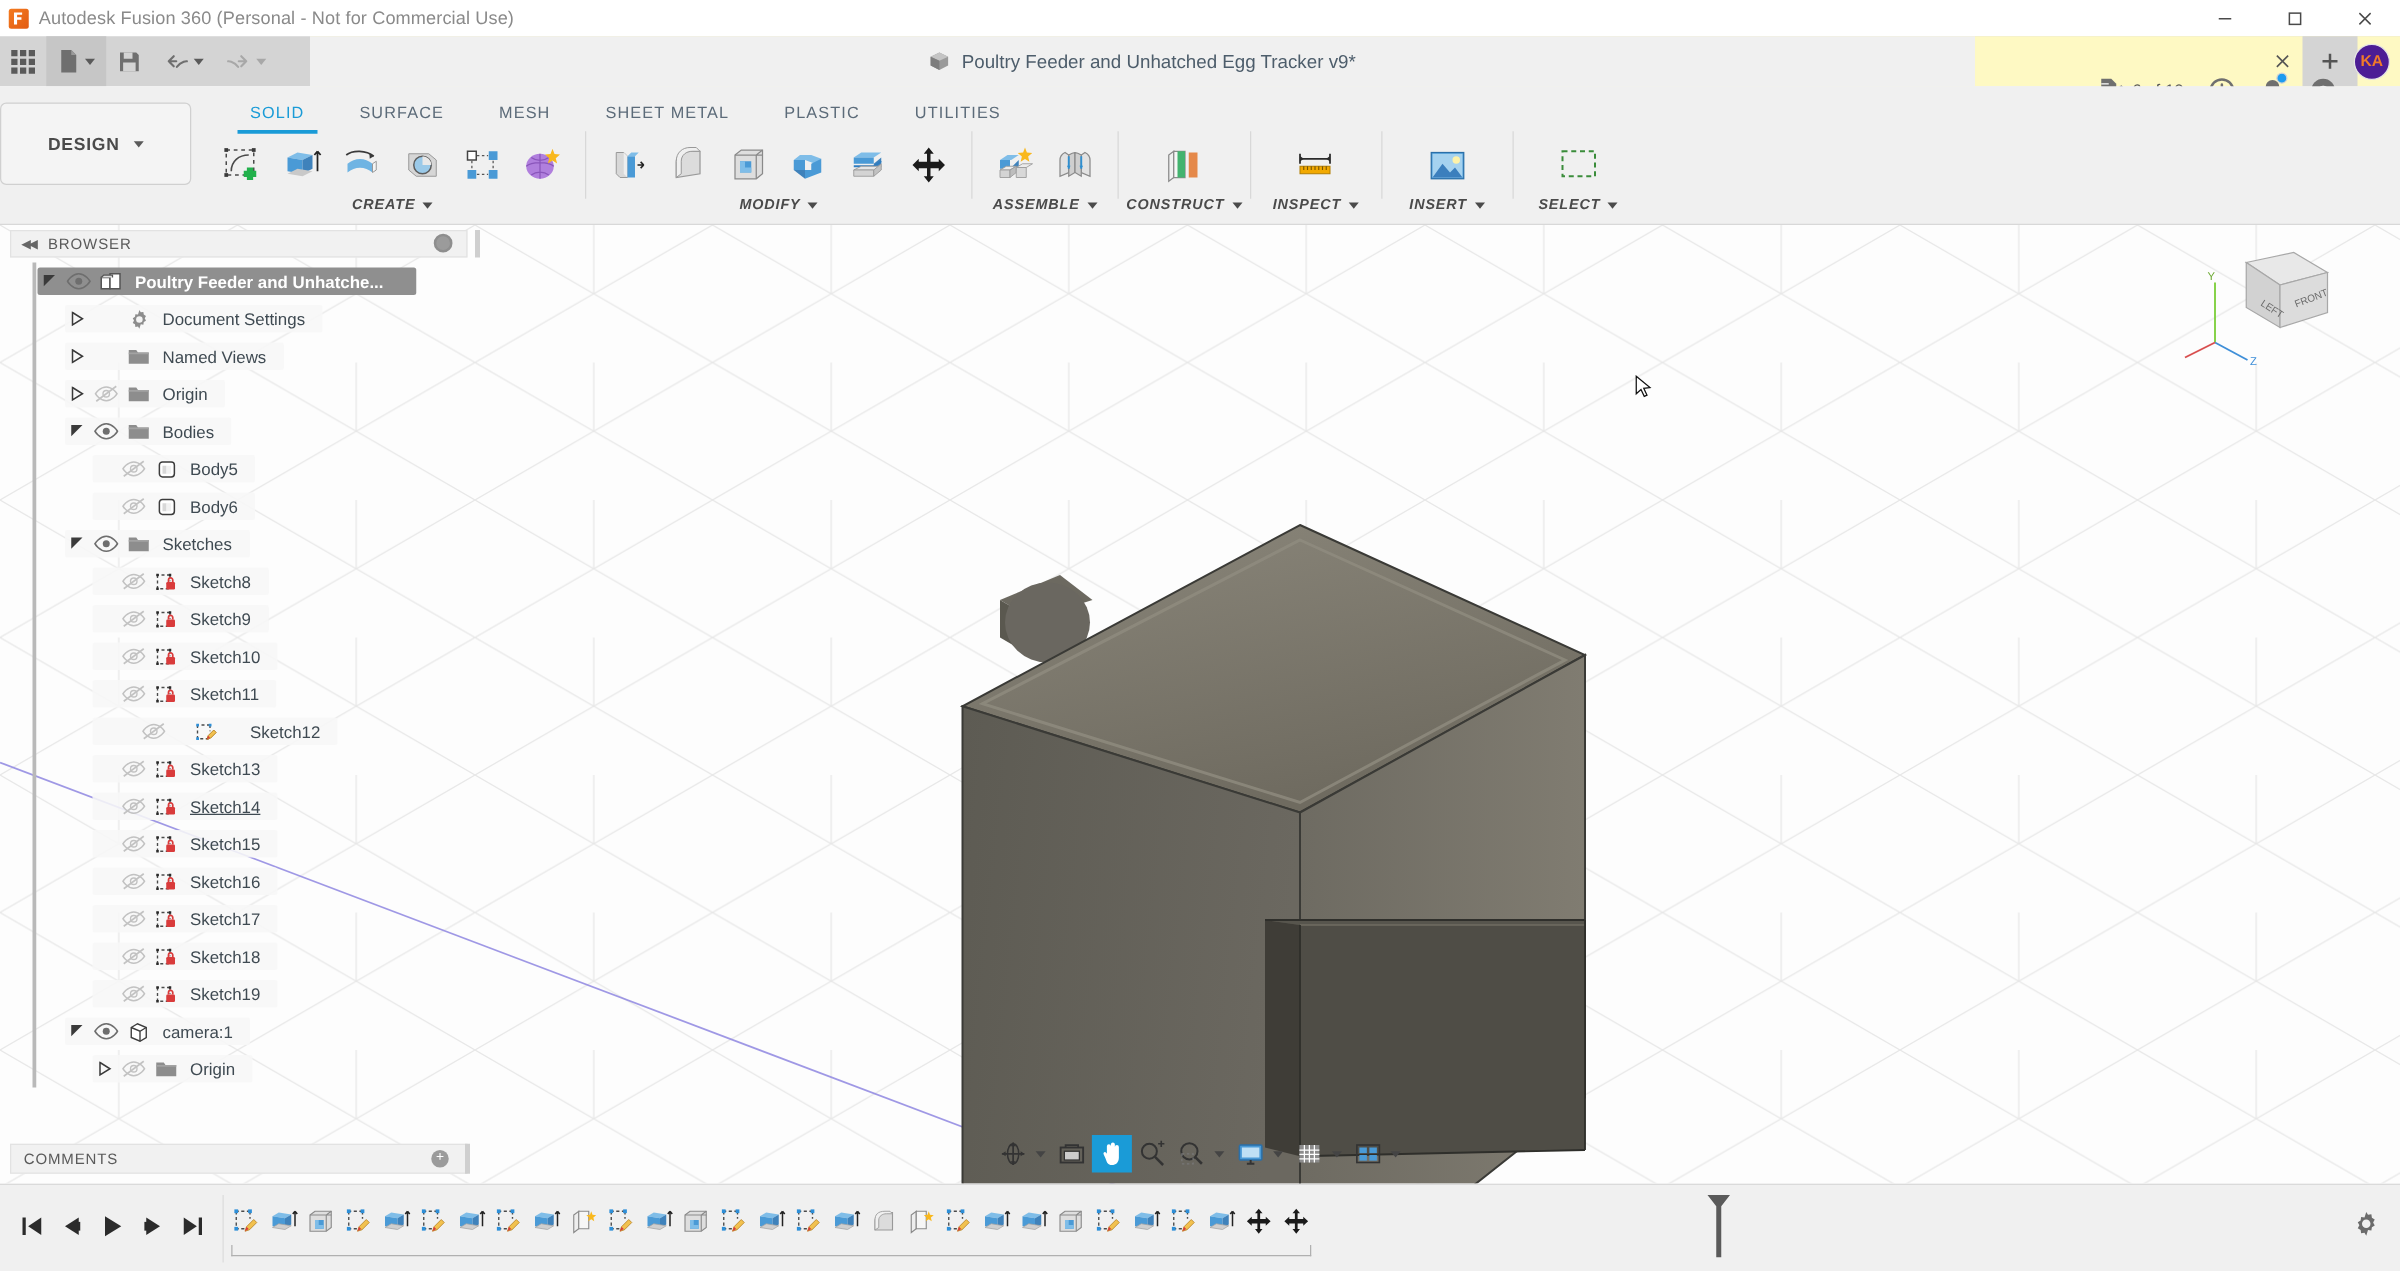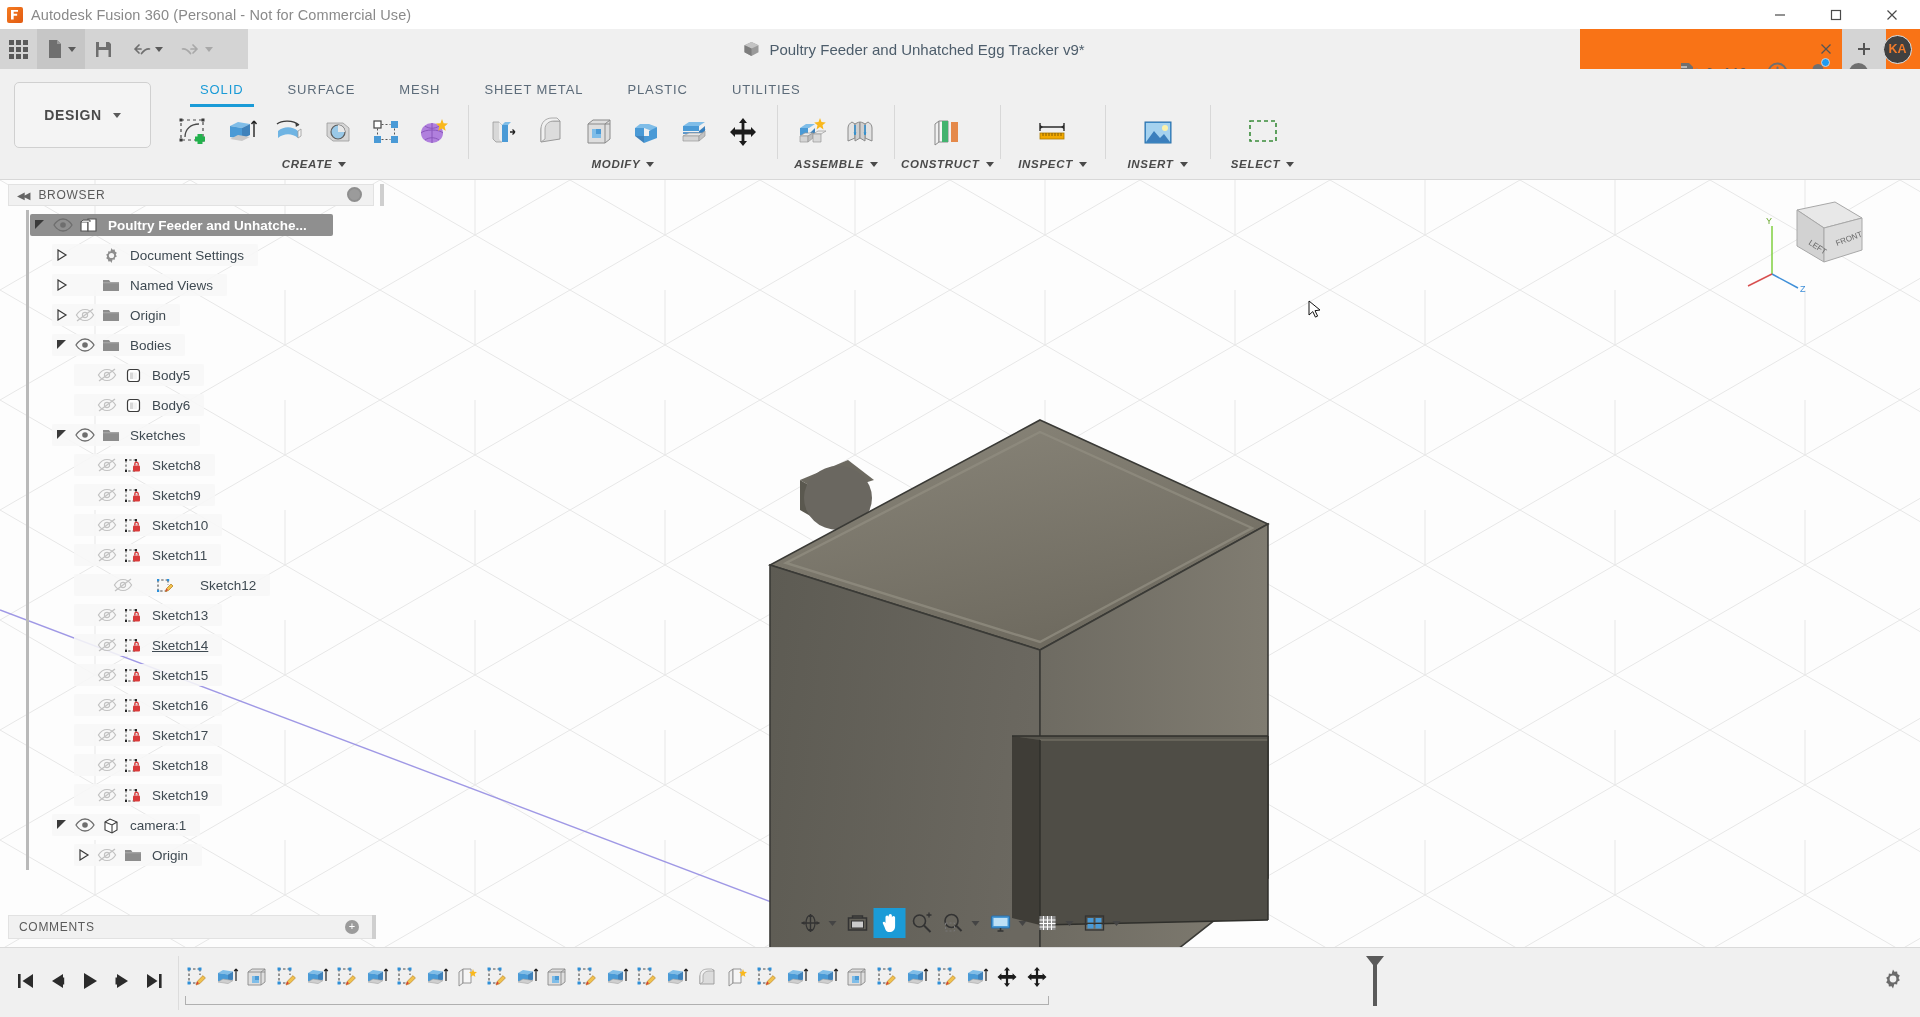--- a/index.html
+++ b/index.html
@@ -55,21 +55,21 @@
   .qab-btn.sunk { background: #c6c6c6; }
   .caret-dn {
     width: 0; height: 0; border-left: 4px solid transparent; border-right: 4px solid transparent;
     border-top: 5px solid #5a5a5a; margin-left: 4px;
   }
   .grid9 { display: grid; grid-template-columns: repeat(3,5px); grid-template-rows: repeat(3,5px); gap: 2px; }
   .grid9 i { background: #5a5a5a; display: block; }
 
   .qab-tabstrip {
     position: absolute; left: 248px; top: 29px; height: 40px; right: 0;
-    background: #f97316;
+    background: #fef9c3;
   }
   .doc-tab {
     position: absolute; left: 0; top: 0; height: 40px; width: 1332px;
     background: #f0f0f0; display: flex; align-items: center; justify-content: center;
   }
   .doc-tab-inner { display: flex; align-items: center; gap: 9px; }
   .doc-tab-title { font-size: 15px; color: #4d5d6b; }
   .cube-ico {
     width: 17px; height: 16px; position: relative; display:block;
   }
@@ -83,38 +83,38 @@
   }
   .qab-right {
     position: absolute; right: 0; top: 29px; height: 40px;
     display: flex; align-items: center; gap: 0; padding-right: 8px;
   }
   .qr-item {
     height: 40px; display: flex; align-items: center; gap: 6px; padding: 0 10px;
     color: #5a5a5a; font-size: 13.5px; margin-top: 46px;
   }
   .avatar {
-    width: 29px; height: 29px; border-radius: 50%; background: #404040;
+    width: 29px; height: 29px; border-radius: 50%; background: #4c1d95;
     display: flex; align-items: center; justify-content: center;
     font-size: 12.5px; color: #f07a2a; font-weight: 600; margin-left: 4px;
     border: 1px solid #e4e4e4;
   }
   .notif-dot {
     position: absolute; width: 9px; height: 9px; border-radius: 50%;
     background: #1d9bf0; right: 8px; top: 6px; border: 1.5px solid #d4d4d4;
   }
 
   
   .ribbon {
     position: absolute; top: 69px; left: 0; width: 1920px; height: 111px;
     background: #f0f0f0;
     border-bottom: 1px solid #d8d8d8;
   }
   .design-box {
-    position: absolute; left: 14px; top: 13px; width: 137px; height: 66px;
+    position: absolute; left: 0; top: 13px; width: 153px; height: 66px;
     border: 1px solid #d0d0d0; border-radius: 5px; background: #f4f4f4;
     display: flex; align-items: center; justify-content: center; gap: 7px;
   }
   .design-box .lbl { font-size: 14px; color: #4a4a4a; letter-spacing: .6px; font-weight: 600; }
 
   .tabs {
     position: absolute; left: 178px; top: 10px; display: flex; gap: 0;
   }
   .tab {
     font-size: 13px; color: #5c6b79; letter-spacing: .9px;

